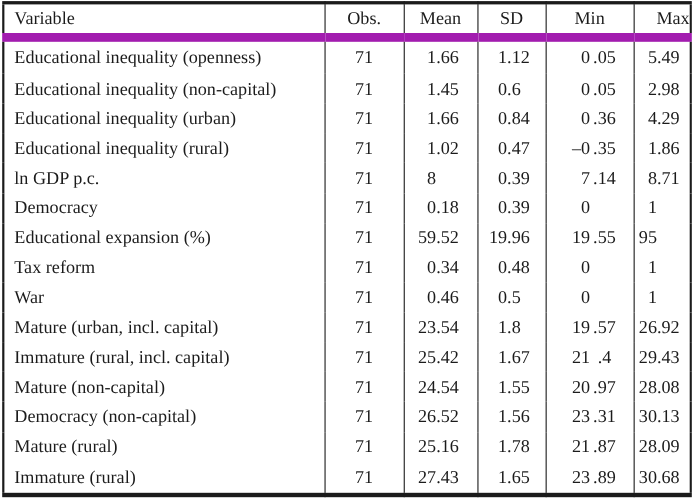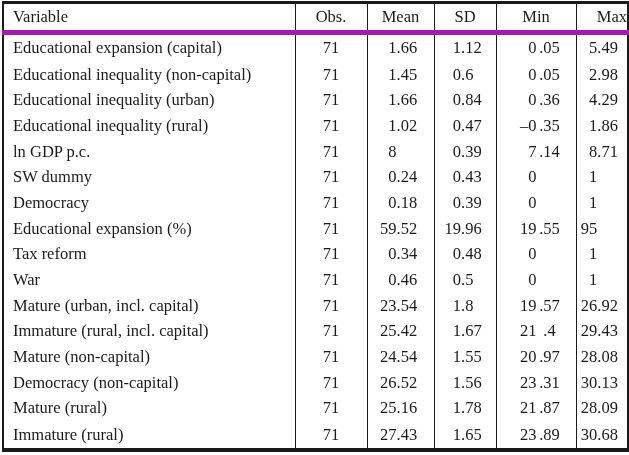--- a/index.html
+++ b/index.html
@@ -40,21 +40,21 @@
     padding: 0;
     font-weight: normal;
     border-right: 1px solid #1b1b1b;
     white-space: nowrap;
     overflow: hidden;
   }
   th:last-child, td:last-child { border-right: none; text-align: right; }
 
   thead th {
     height: 26px;
-    border-bottom: 5px solid #a21caf;
+    border-bottom: 8px solid #a21caf;
     text-align: center;
     vertical-align: middle;
   }
   thead th.var { text-align: left; padding-left: 9px; }
 
   td { vertical-align: middle; }
   td.var { text-align: left; padding-left: 9px; }
   td.ctr { text-align: center; margin-top: 48px; }
   td.num { text-align: center; }
 
@@ -83,21 +83,21 @@
         <th class="var">Variable</th>
         <th>Obs.</th>
         <th>Mean</th>
         <th>SD</th>
         <th>Min</th>
         <th>Max</th>
       </tr>
     </thead>
     <tbody>
   <tr>
-    <td class="var">Educational expansion (capital)</td>
+    <td class="var">Educational inequality (openness)</td>
     <td class="ctr">71</td>
     <td class="num col-mean"><span class="i">1</span><span class="f">.66</span></td>
     <td class="num col-sd"><span class="i">1</span><span class="f">.12</span></td>
     <td class="num col-min"><span class="i">0</span><span class="f">.05</span></td>
     <td class="num col-max"><span class="i">5</span><span class="f">.49</span></td>
   </tr>
 
   <tr>
     <td class="var">Educational inequality (non-capital)</td>
     <td class="ctr">71</td>
@@ -127,28 +127,20 @@
 
   <tr>
     <td class="var">ln GDP p.c.</td>
     <td class="ctr">71</td>
     <td class="num col-mean"><span class="i">8</span><span class="f"></span></td>
     <td class="num col-sd"><span class="i">0</span><span class="f">.39</span></td>
     <td class="num col-min"><span class="i">7</span><span class="f">.14</span></td>
     <td class="num col-max"><span class="i">8</span><span class="f">.71</span></td>
   </tr>
 
-  <tr>
-    <td class="var">SW dummy</td>
-    <td class="ctr">71</td>
-    <td class="num col-mean"><span class="i">0</span><span class="f">.24</span></td>
-    <td class="num col-sd"><span class="i">0</span><span class="f">.43</span></td>
-    <td class="num col-min"><span class="i">0</span><span class="f"></span></td>
-    <td class="num col-max"><span class="i">1</span><span class="f"></span></td>
-  </tr>
 
 
   <tr>
     <td class="var">Democracy</td>
     <td class="ctr">71</td>
     <td class="num col-mean"><span class="i">0</span><span class="f">.18</span></td>
     <td class="num col-sd"><span class="i">0</span><span class="f">.39</span></td>
     <td class="num col-min"><span class="i">0</span><span class="f"></span></td>
     <td class="num col-max"><span class="i">1</span><span class="f"></span></td>
   </tr>

